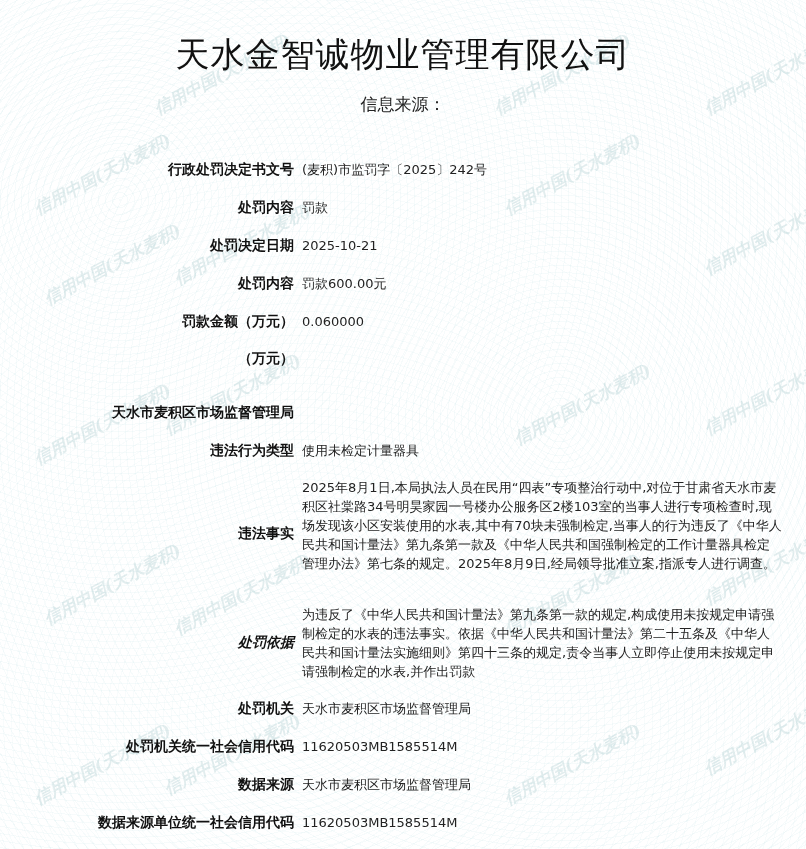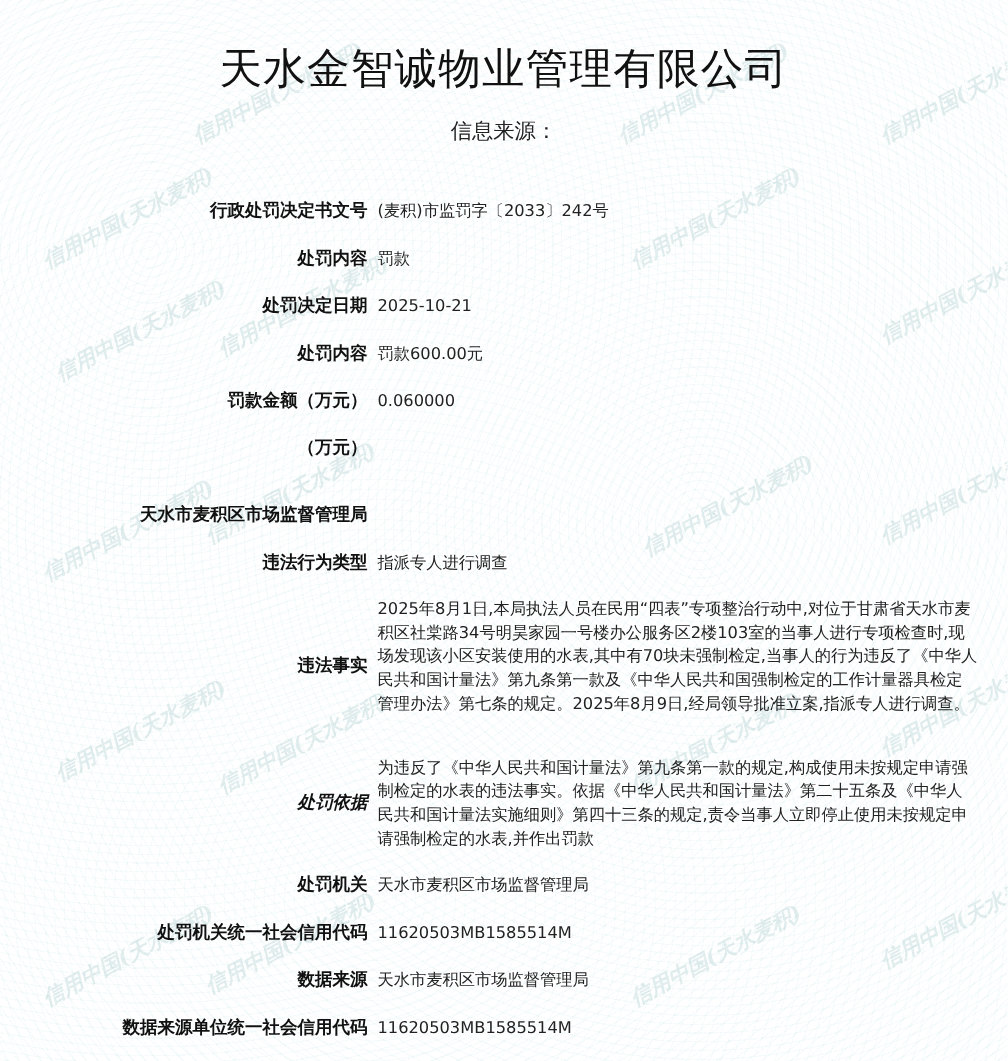--- a/index.html
+++ b/index.html
@@ -73,21 +73,21 @@
   <span class="wm" style="left:500px;top:790px;">信用中国(天水麦积)</span>
   <span class="wm" style="left:700px;top:760px;">信用中国(天水麦积)</span>
 </div>
 
 <div class="page">
   <div class="title">天水金智诚物业管理有限公司</div>
   <div class="source">信息来源：</div>
 
   <div class="row" style="top:160px;">
     <div class="label">行政处罚决定书文号</div>
-    <div class="value">(麦积)市监罚字〔2033〕242号</div>
+    <div class="value">(麦积)市监罚字〔2025〕242号</div>
   </div>
 
   <div class="row" style="top:198px;">
     <div class="label">处罚内容</div>
     <div class="value">罚款</div>
   </div>
 
   <div class="row" style="top:236px;">
     <div class="label">处罚决定日期</div>
     <div class="value">2025-10-21</div>
@@ -110,21 +110,21 @@
     <div class="value"></div>
   </div>
 
   <div class="row" style="top:403px;">
     <div class="label">天水市麦积区市场监督管理局</div>
     <div class="value"></div>
   </div>
 
   <div class="row" style="top:441px;">
     <div class="label">违法行为类型</div>
-    <div class="value">指派专人进行调查</div>
+    <div class="value">使用未检定计量器具</div>
   </div>
 
   <div class="row" style="top:478px;">
     <div class="label" style="top:46px;">违法事实</div>
     <div class="value">2025年8月1日,本局执法人员在民用“四表”专项整治行动中,对位于甘肃省天水市麦积区社棠路34号明昊家园一号楼办公服务区2楼103室的当事人进行专项检查时,现场发现该小区安装使用的水表,其中有70块未强制检定,当事人的行为违反了《中华人民共和国计量法》第九条第一款及《中华人民共和国强制检定的工作计量器具检定管理办法》第七条的规定。2025年8月9日,经局领导批准立案,指派专人进行调查。</div>
   </div>
 
   <div class="row" style="top:605px;">
     <div class="label" style="top:28px;font-style:italic;">处罚依据</div>
     <div class="value">为违反了《中华人民共和国计量法》第九条第一款的规定,构成使用未按规定申请强制检定的水表的违法事实。依据《中华人民共和国计量法》第二十五条及《中华人民共和国计量法实施细则》第四十三条的规定,责令当事人立即停止使用未按规定申请强制检定的水表,并作出罚款</div>

